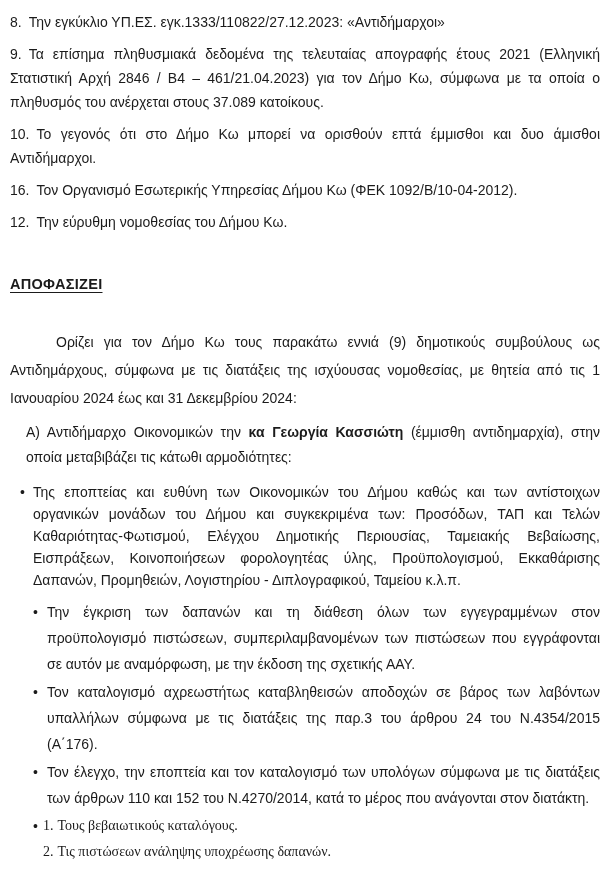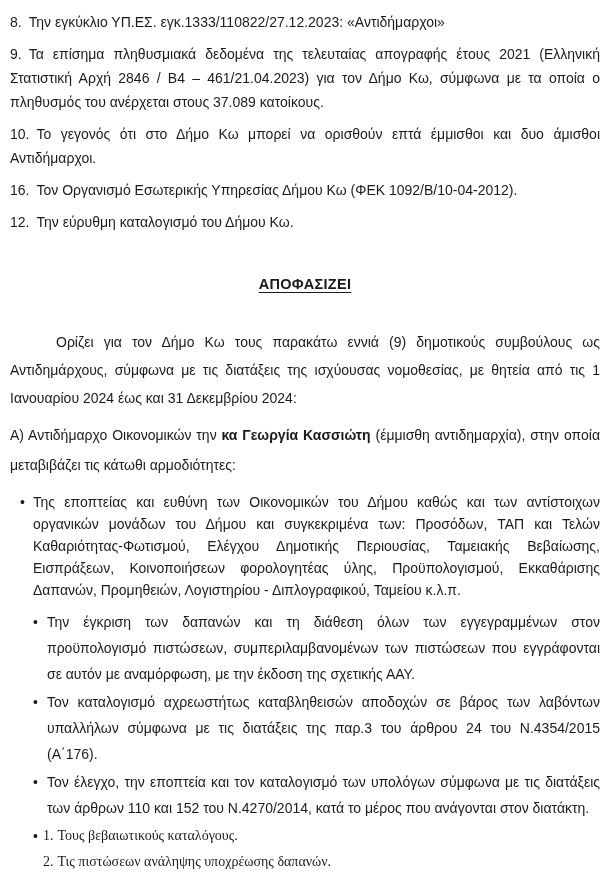--- a/index.html
+++ b/index.html
@@ -13,38 +13,38 @@
   }
   .page { width: 612px; height: 886px; padding: 10px 12px 0 10px; border-radius: 9px; }
 
   
   .pre-item { text-align: justify; line-height: 24px; margin-bottom: 8px; }
   .pre-item .num { margin-right: 7px; }
 
   
   .heading {
     margin-top: 42px;
-    text-align: center;
+    text-align: left;
     font-weight: 700;
     font-size: 14.5px;
     letter-spacing: 0.3px;
     text-decoration: underline;
     text-underline-offset: 3px;
   }
 
   
   .decision-para {
     margin-top: 36px;
     line-height: 28px;
     text-align: justify;
     text-indent: 46px;
   }
 
   
-  .section-a { margin-top: 8px; line-height: 30px; text-align: justify; }
+  .section-a { margin-top: 8px; line-height: 25px; text-align: justify; margin-left: 16px; }
   .bold { font-weight: 700; }
 
   
   .duty-main {
     position: relative;
     margin-top: 11px;
     padding-left: 23px;
     line-height: 22px;
     text-align: justify;
   }
@@ -68,21 +68,21 @@
 </head>
 <body>
 
 <div class="page">
 
   <div>
     <p class="pre-item"><span class="num">8.</span><span>Την εγκύκλιο ΥΠ.ΕΣ. εγκ.1333/110822/27.12.2023: «Αντιδήμαρχοι»</span></p>
     <p class="pre-item"><span class="num">9.</span><span>Τα επίσημα πληθυσμιακά δεδομένα της τελευταίας απογραφής έτους 2021 (Ελληνική Στατιστική Αρχή 2846 / Β4 – 461/21.04.2023) για τον Δήμο Κω, σύμφωνα με τα οποία ο πληθυσμός του ανέρχεται στους 37.089 κατοίκους.</span></p>
     <p class="pre-item"><span class="num">10.</span><span>Το γεγονός ότι στο Δήμο Κω μπορεί να ορισθούν επτά έμμισθοι και δυο άμισθοι Αντιδήμαρχοι.</span></p>
     <p class="pre-item"><span class="num">16.</span><span>Τον Οργανισμό Εσωτερικής Υπηρεσίας Δήμου Κω (ΦΕΚ 1092/Β/10-04-2012).</span></p>
-    <p class="pre-item"><span class="num">12.</span><span>Την εύρυθμη καταλογισμό του Δήμου Κω.</span></p>
+    <p class="pre-item"><span class="num">12.</span><span>Την εύρυθμη νομοθεσίας του Δήμου Κω.</span></p>
   </div>
 
   <p class="heading">ΑΠΟΦΑΣΙΖΕΙ</p>
 
   <p class="decision-para">Ορίζει για τον Δήμο Κω τους παρακάτω εννιά  (9) δημοτικούς συμβούλους ως Αντιδημάρχους, σύμφωνα με τις διατάξεις της ισχύουσας νομοθεσίας, με θητεία από τις 1 Ιανουαρίου 2024 έως και 31 Δεκεμβρίου 2024:</p>
 
   <p class="section-a"><span>Α) Αντιδήμαρχο Οικονομικών την</span> <span class="bold">κα Γεωργία Κασσιώτη</span> <span>(έμμισθη αντιδημαρχία), στην οποία μεταβιβάζει τις κάτωθι αρμοδιότητες:</span></p>
 
   <div class="duty-main">
     <span class="bullet">•</span>

